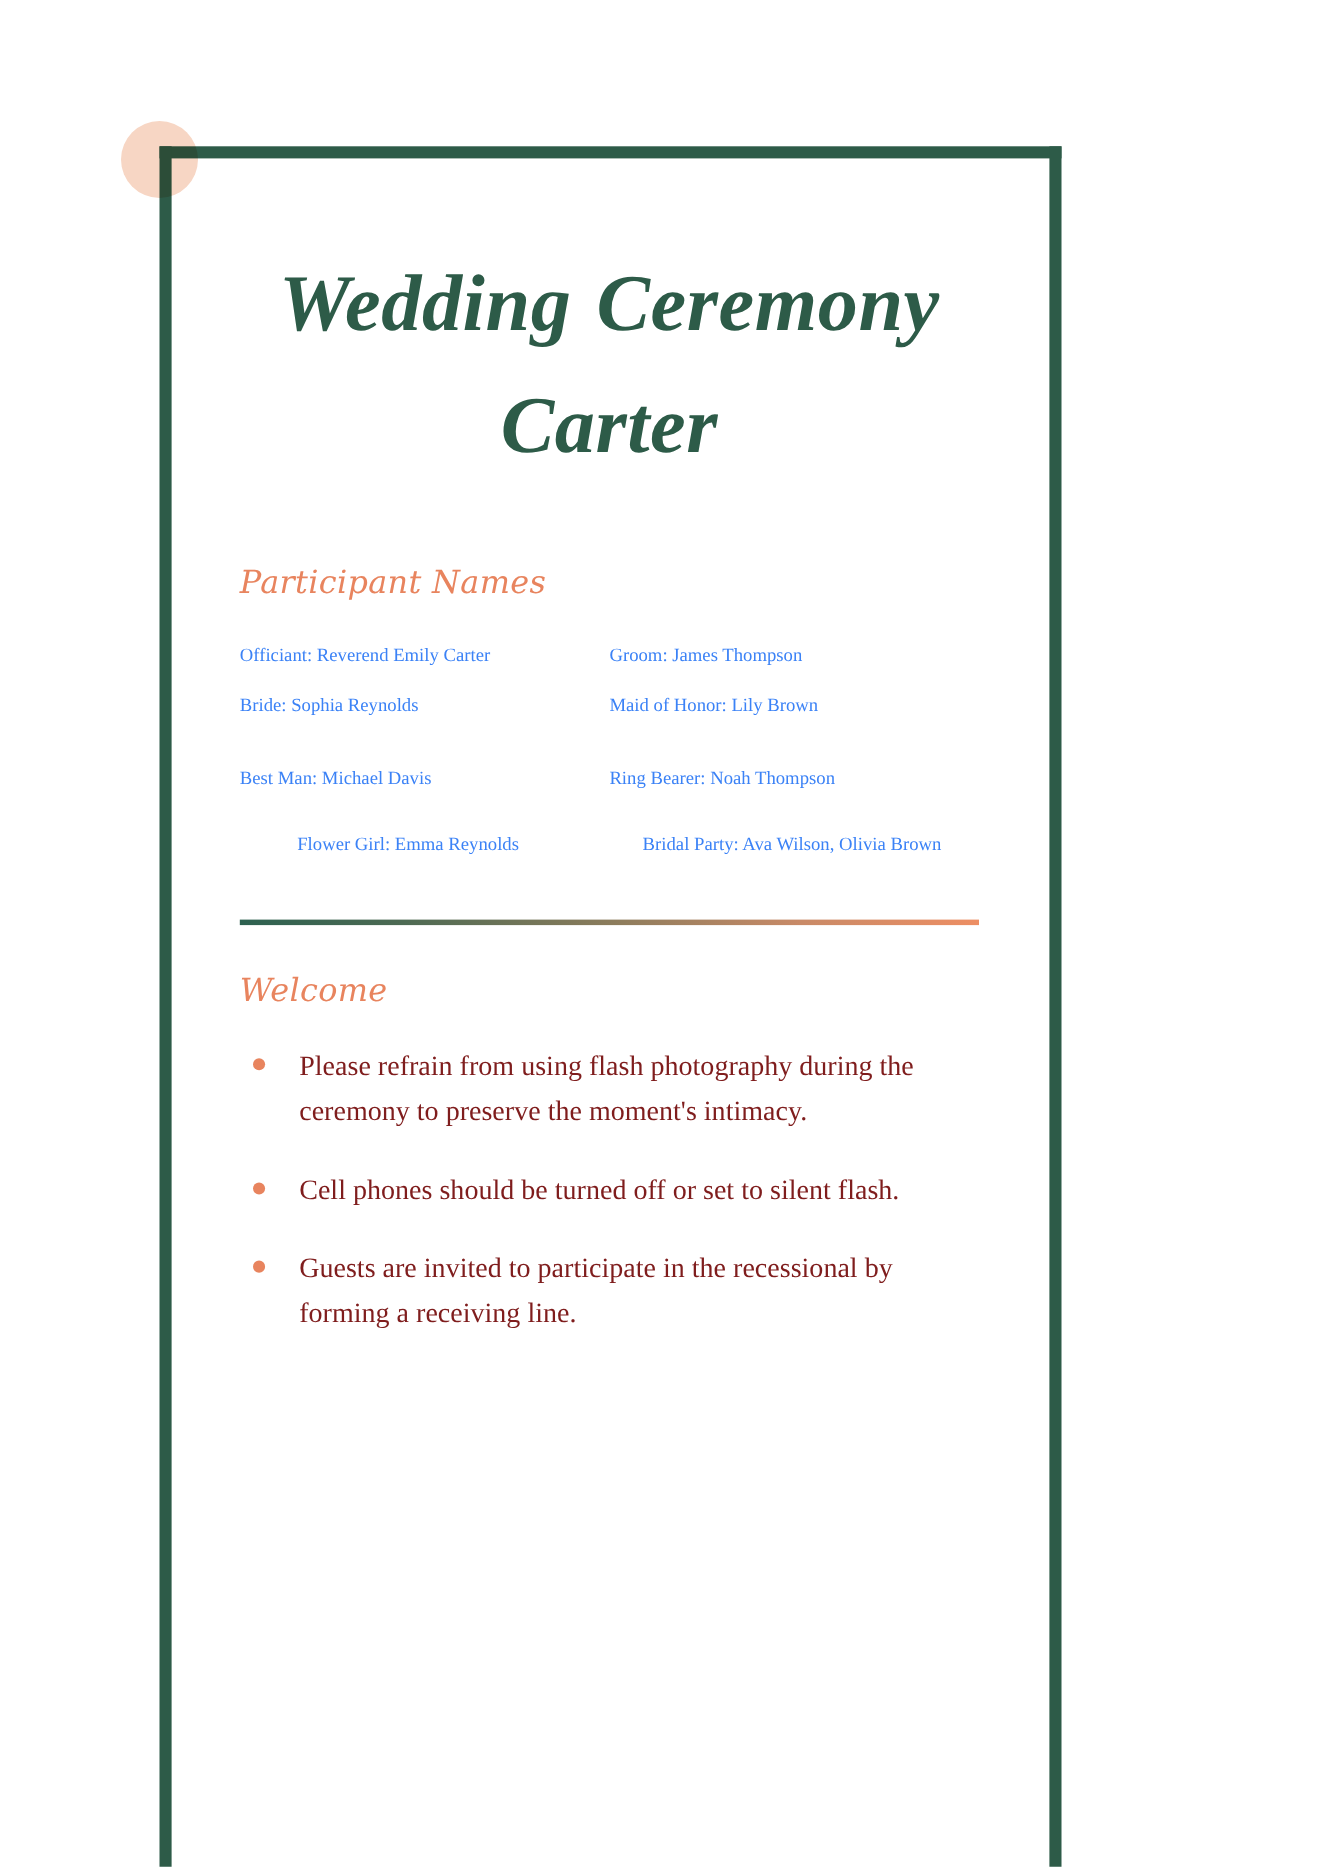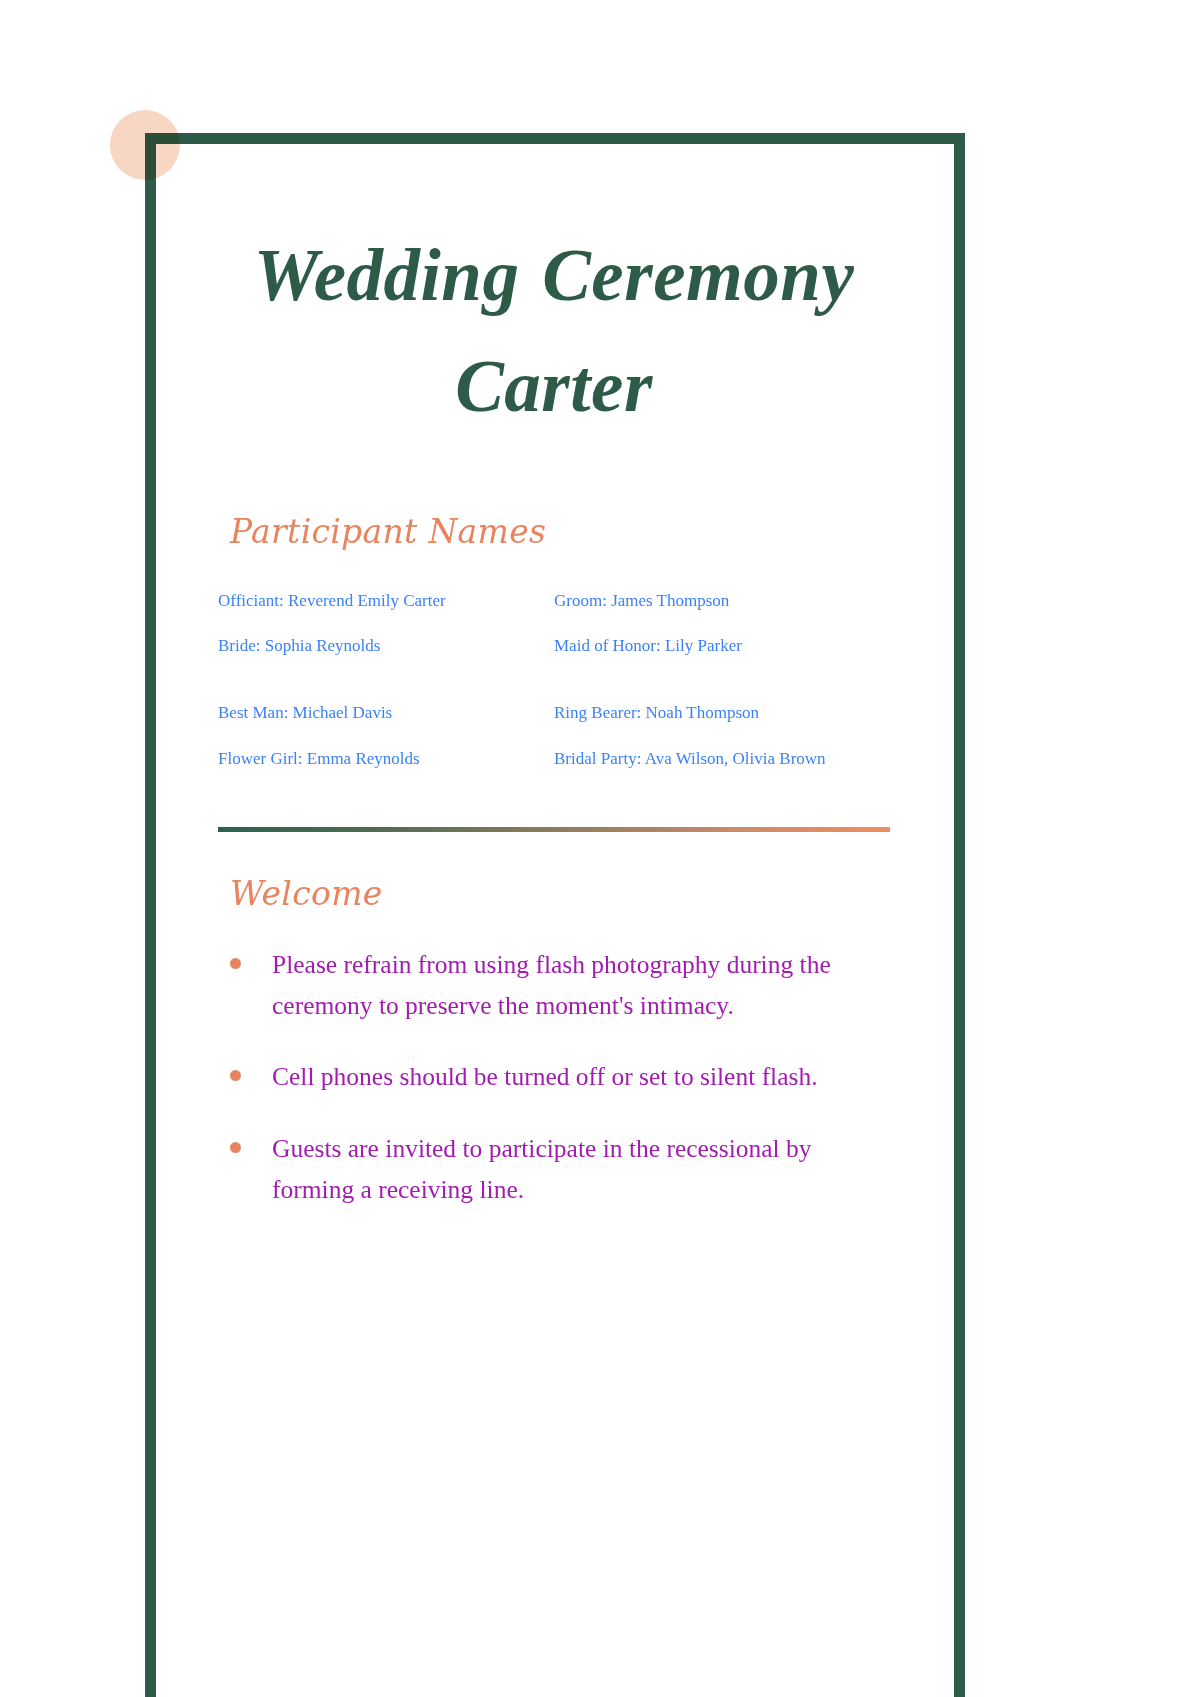--- a/index.html
+++ b/index.html
@@ -71,24 +71,24 @@
     letter-spacing: 0.5px;
     word-spacing: 4px;
   }
 
   
   .section-heading {
     color: #e8845e;
     font-family: "DejaVu Serif", "Liberation Serif", serif;
     font-style: italic;
     font-weight: 400;
-    font-size: 33px;
+    font-size: 29px;
     line-height: 1.2;
     letter-spacing: 0.3px;
-    margin: 12px;
+    margin: 0;
   }
   #heading-participants { margin-top: 69px; }
   #heading-welcome      { margin-top: 42px; }
   #heading-ceremony     { margin-top: 48px; }
 
   
   .participants {
     margin-top: 36px;
   }
   .p-group {
@@ -102,21 +102,21 @@
   .p-col.left  { padding-right: 30px; }
   .p-col.right { padding-right: 4px; }
   .p-item {
     color: #3b82f6;
     font-size: 17px;
     line-height: 1.48;
     margin: 0 0 20px 0;
   }
   .p-item:last-child { margin-bottom: 0; }
   .p-group.g2 { margin-top: 42px; }
-  .p-group.g3 { margin-top: 21px; }
+  .p-group.g3 { margin-top: 35px; text-align: center; }
 
   
   .divider {
     margin-top: 56px;
     height: 5px;
     width: 100%;
     background: linear-gradient(90deg, #2d6150 0%, #4d6a53 22%, #8b7c5c 50%, #c98a67 76%, #ed8e63 100%);
     border: none;
   }
 
@@ -130,21 +130,21 @@
 
   
   .info-list {
     list-style: none;
     margin: 30px 0 0 0;
     padding: 0;
   }
   .info-list li {
     position: relative;
     padding-left: 54px;
-    color: #a21caf;
+    color: #7f1d1d;
     font-size: 25.5px;
     line-height: 1.62;
     margin-bottom: 30px;
   }
   .info-list li:last-child { margin-bottom: 0; }
   .bullet-dot {
     position: absolute;
     left: 12px;
     top: 14px;
     width: 11px;
@@ -172,21 +172,21 @@
 
     <div class="participants">
 
       <div class="p-group g1">
         <div class="p-col left">
           <p class="p-item">Officiant: Reverend Emily Carter</p>
           <p class="p-item">Bride: Sophia Reynolds</p>
         </div>
         <div class="p-col right">
           <p class="p-item">Groom: James Thompson</p>
-          <p class="p-item">Maid of Honor: Lily Parker</p>
+          <p class="p-item">Maid of Honor: Lily Brown</p>
         </div>
       </div>
 
       <div class="p-group g2">
         <div class="p-col left">
           <p class="p-item">Best Man: Michael Davis</p>
         </div>
         <div class="p-col right">
           <p class="p-item">Ring Bearer: Noah Thompson</p>
         </div>

